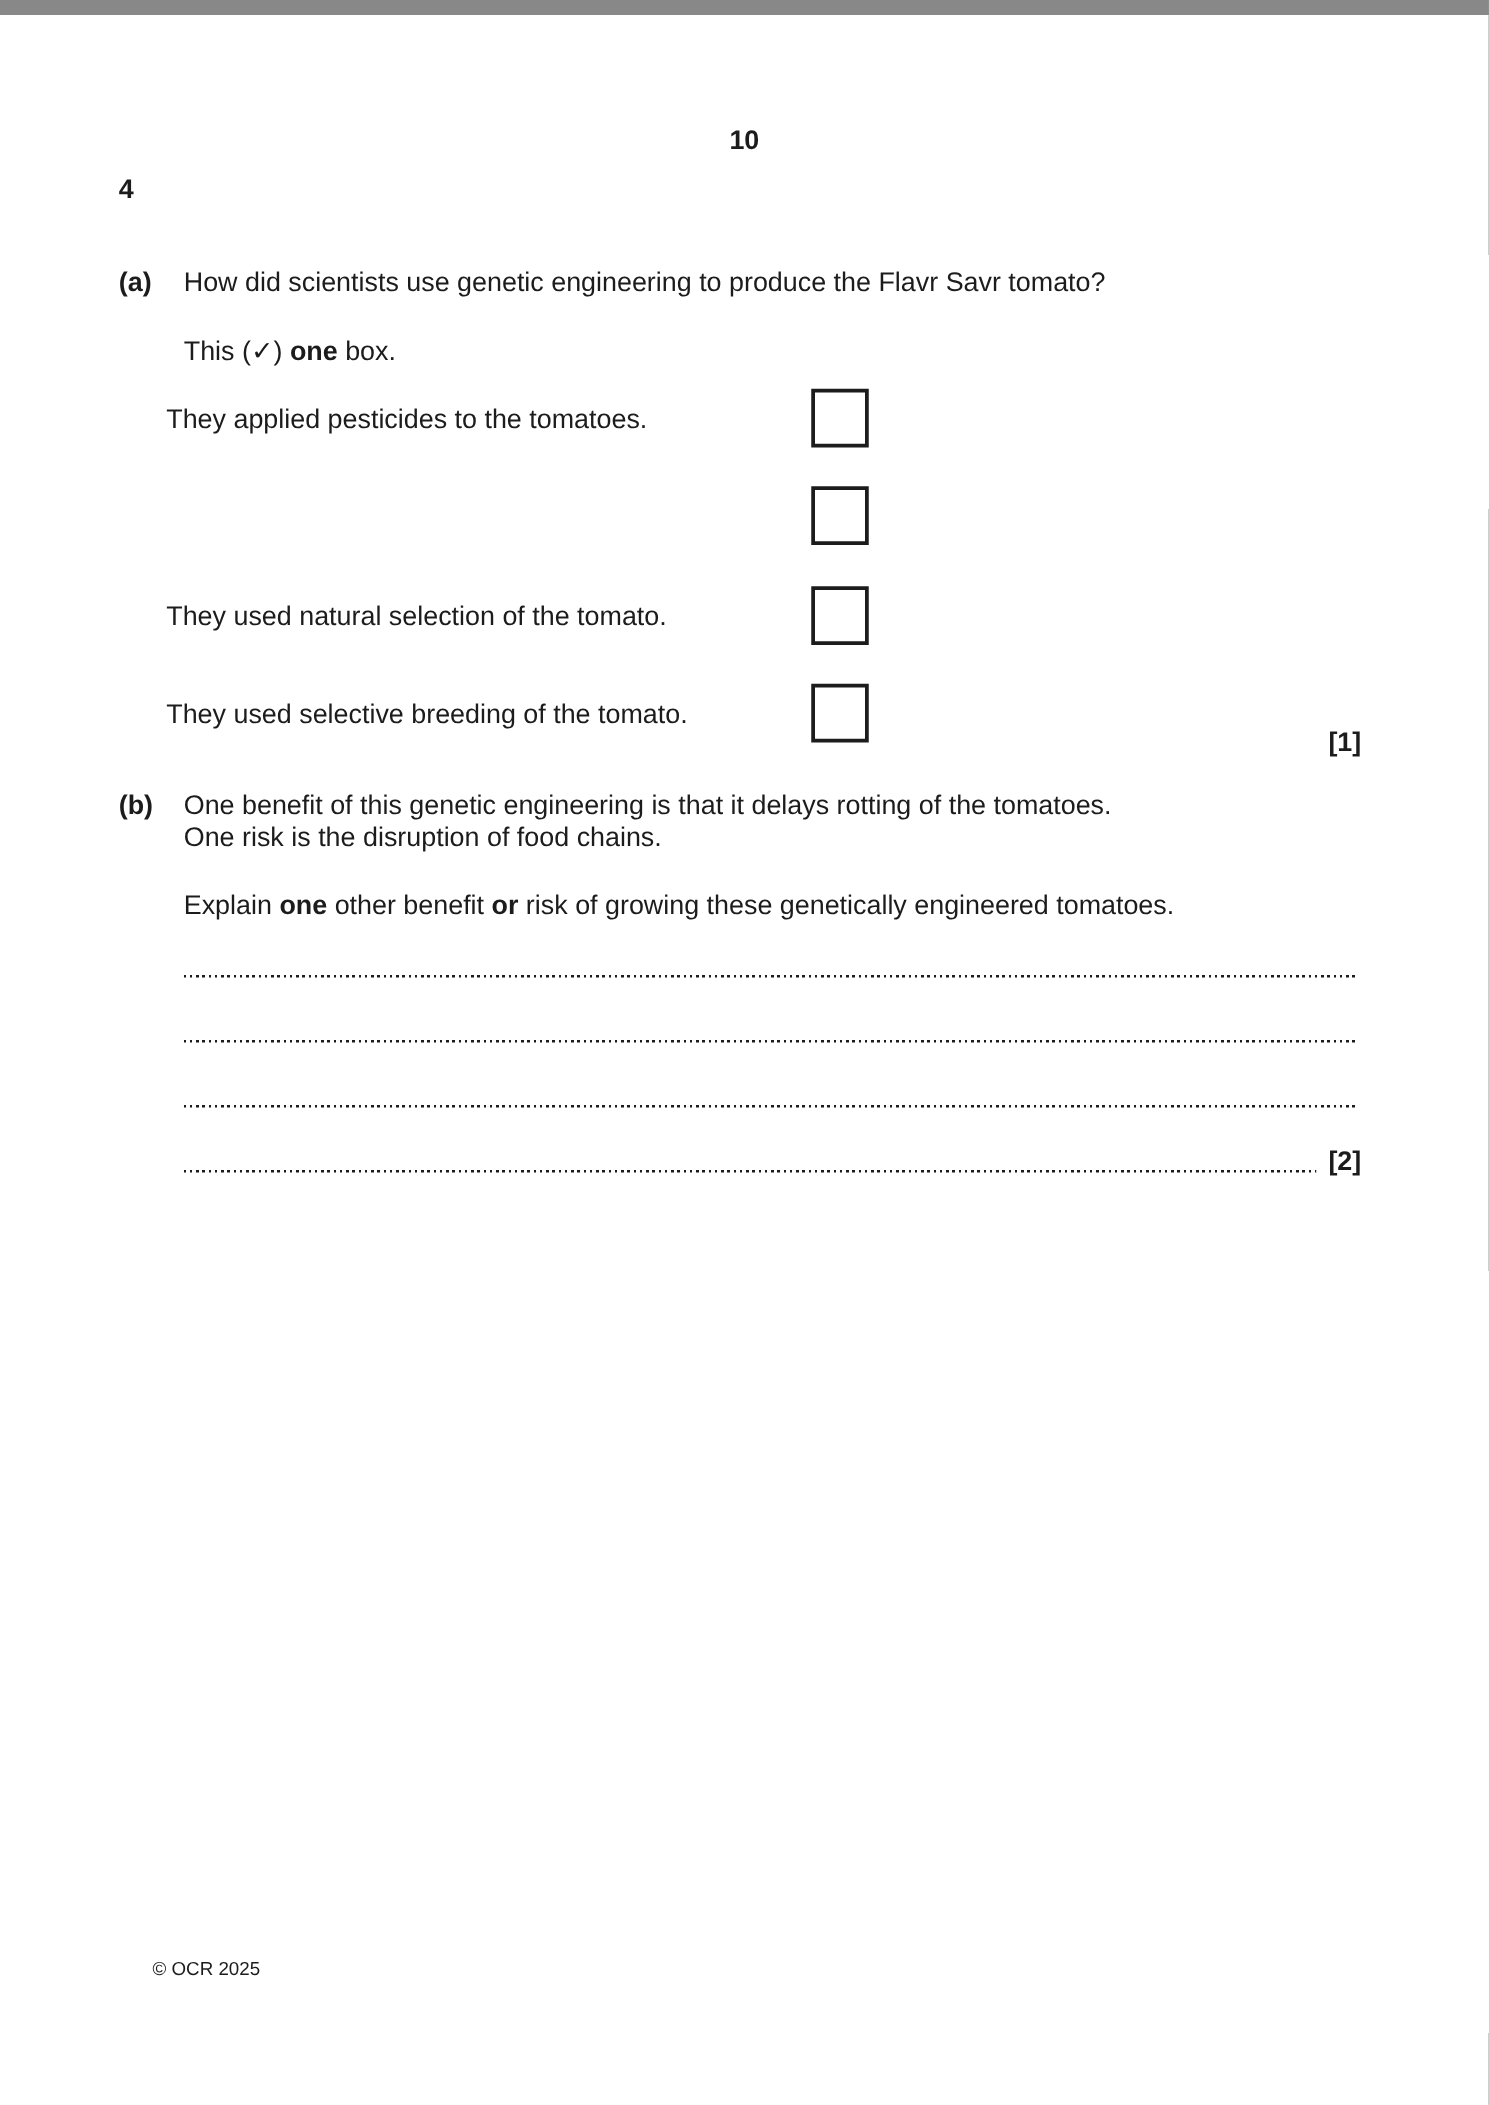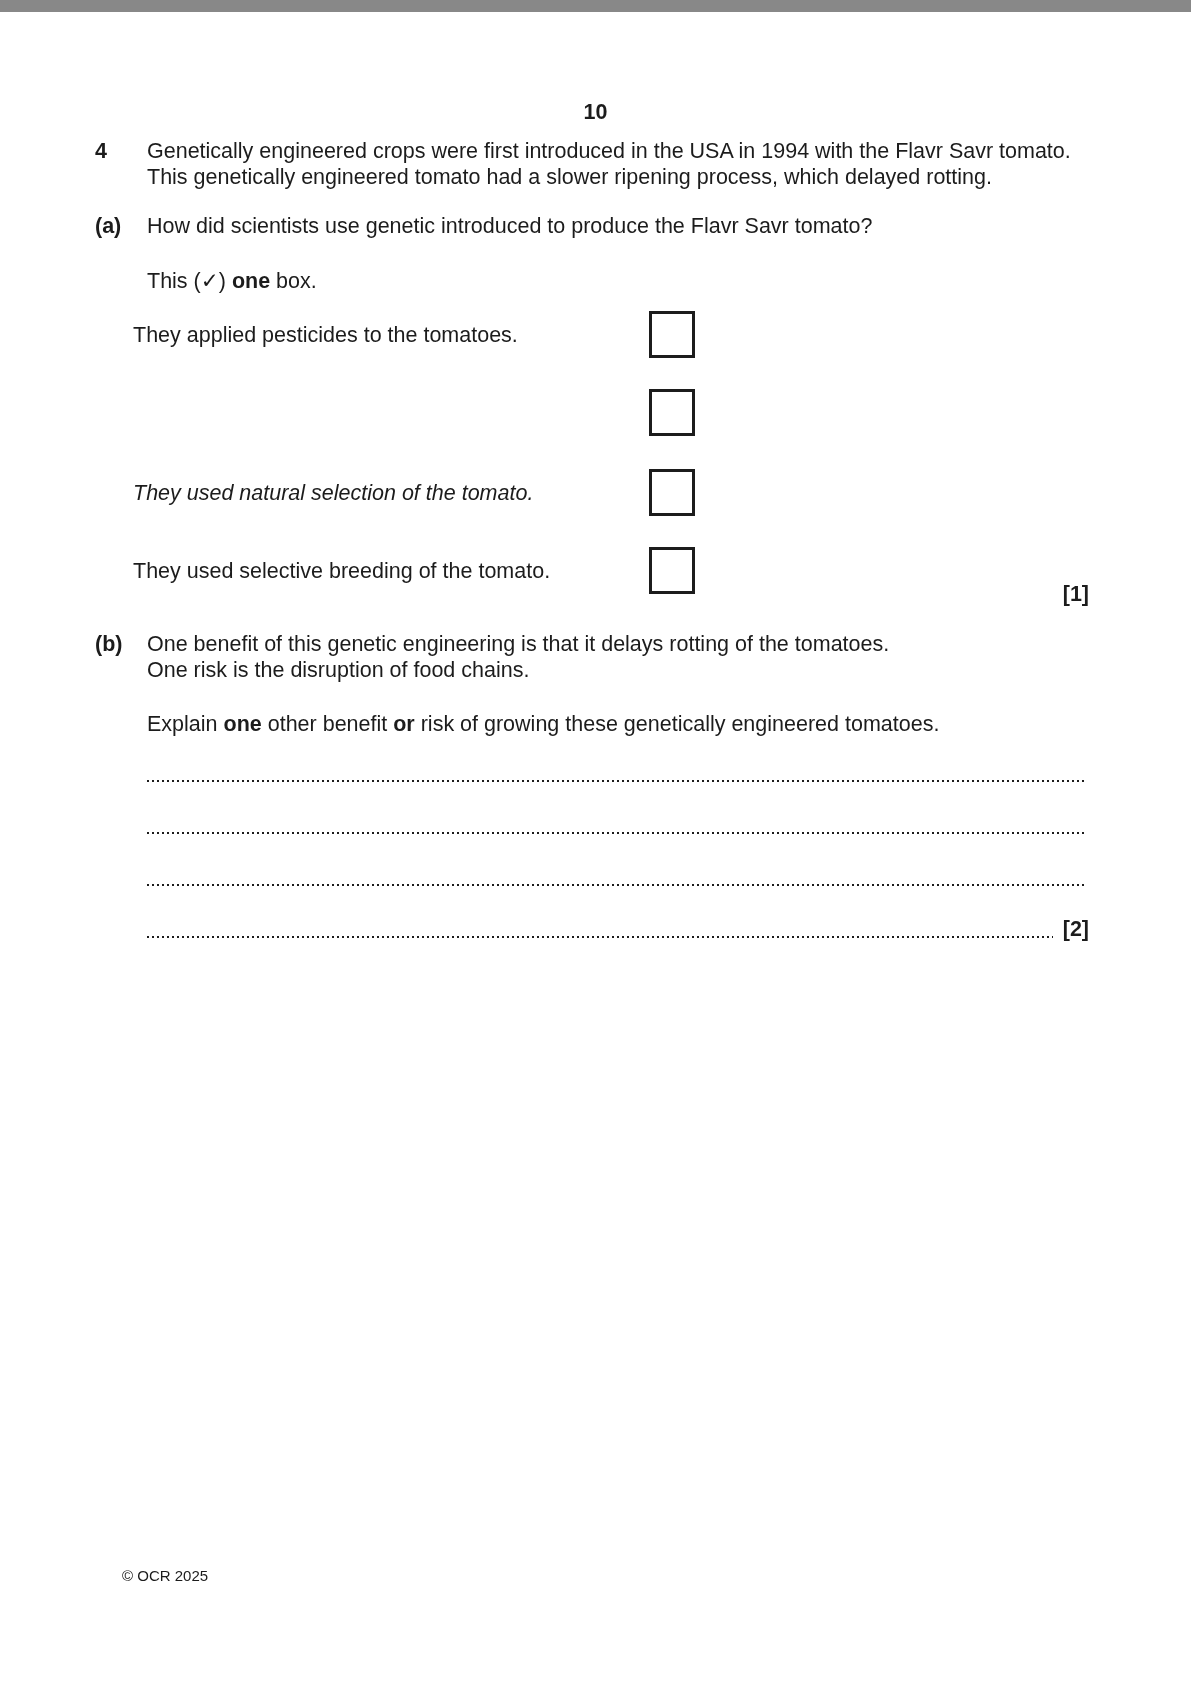--- a/index.html
+++ b/index.html
@@ -27,21 +27,21 @@
   }
   .intro { top: 126px; }
   .part-a-row { top: 201px; }
   .tick-row { top: 256px; }
   .option-row {
     left: 133px; width: 942px; height: 47px;
     display: flex; align-items: center; text-align: right;
   }
   .opt-1 { top: 299px; }
   .opt-2 { top: 377px; }
-  .opt-3 { top: 457px; font-style: italic; }
+  .opt-3 { top: 457px; }
   .opt-4 { top: 535px; }
   .tickbox {
     position: absolute; left: 516px; top: 0;
     width: 46px; height: 47px;
     border: 3px solid var(--ink);
     box-sizing: border-box;
     background: #fff;
   }
   .marks-row {
     left: 147px; width: 942px;
@@ -69,27 +69,23 @@
   }
 </style>
 </head>
 <body>
 
 <div class="page">
 
   <div class="abs page-number">10</div>
 
   <div class="abs gutter intro b">4</div>
-  <div class="abs body-x intro">
-    <div class="nowrap">Genetically engineered crops were first introduced in the USA in 1994 with the Flavr Savr tomato.</div>
-    <div class="nowrap">This genetically engineered tomato had a slower ripening process, which delayed rotting.</div>
-  </div>
 
   <div class="abs gutter part-a-row b">(a)</div>
-  <div class="abs body-x part-a-row nowrap">How did scientists use genetic introduced to produce the Flavr Savr tomato?</div>
+  <div class="abs body-x part-a-row nowrap">How did scientists use genetic engineering to produce the Flavr Savr tomato?</div>
 
   <div class="abs body-x tick-row nowrap"><span>This (</span><span>✓</span><span>) </span><span class="b">one</span><span> box.</span></div>
 
   <div class="abs option-row opt-1">
     <span class="nowrap">They applied pesticides to the tomatoes.</span>
     <span class="tickbox"></span>
   </div>
   <div class="abs option-row opt-2">
     <span class="tickbox"></span>
   </div>

